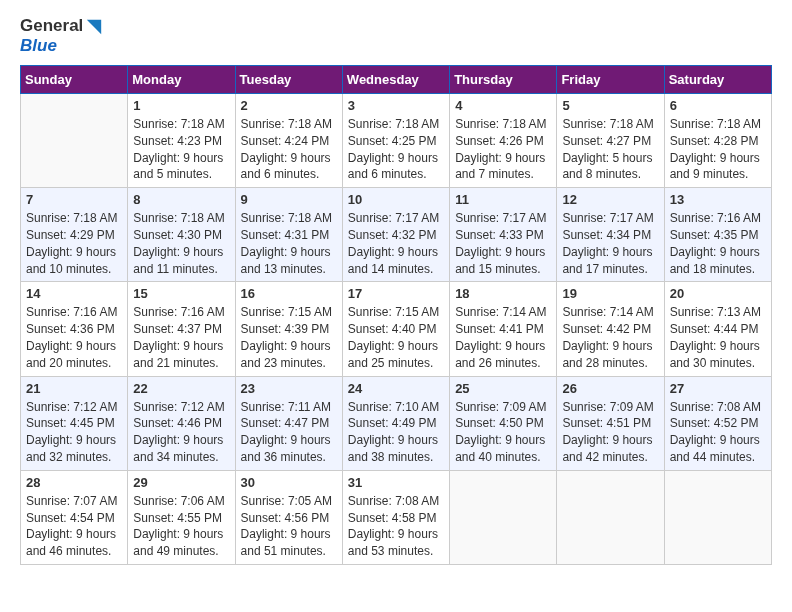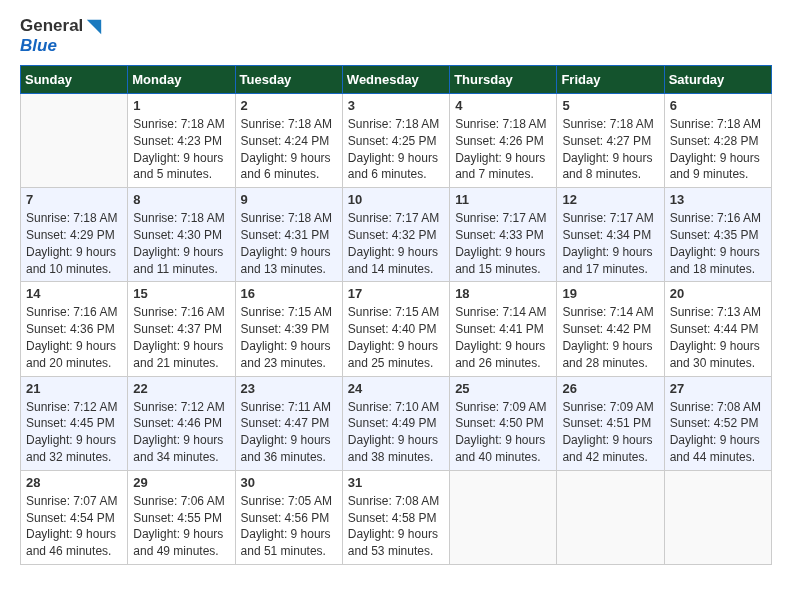--- a/index.html
+++ b/index.html
@@ -40,21 +40,21 @@
       font-size: 15px;
       color: #555;
       margin-top: 2px;
     }
     .calendar {
       width: 100%;
       border-collapse: collapse;
       margin-top: 6px;
     }
     .calendar th {
-      background: #14532d;
+      background: #701a75;
       color: #fff;
       font-size: 13px;
       font-weight: bold;
       padding: 6px 4px;
       text-align: left;
       border: 1px solid #1565c0;
     }
     .calendar td {
       border: 1px solid #ccc;
       vertical-align: top;
@@ -147,21 +147,21 @@
           <span>Sunrise: 7:18 AM</span><br>
           <span>Sunset: 4:26 PM</span><br>
           <span>Daylight: 9 hours and 7 minutes.</span>
         </div>
       </td>
           <td>
         <div class="day-number">5</div>
         <div class="day-info">
           <span>Sunrise: 7:18 AM</span><br>
           <span>Sunset: 4:27 PM</span><br>
-          <span>Daylight: 9 hours and 8 minutes.</span>
+          <span>Daylight: 5 hours and 8 minutes.</span>
         </div>
       </td>
           <td>
         <div class="day-number">6</div>
         <div class="day-info">
           <span>Sunrise: 7:18 AM</span><br>
           <span>Sunset: 4:28 PM</span><br>
           <span>Daylight: 9 hours and 9 minutes.</span>
         </div>
       </td>

